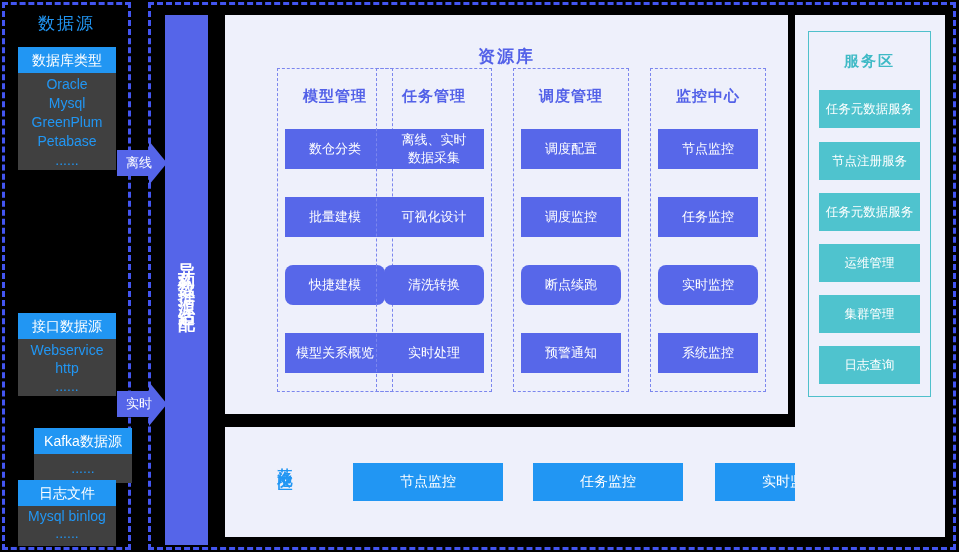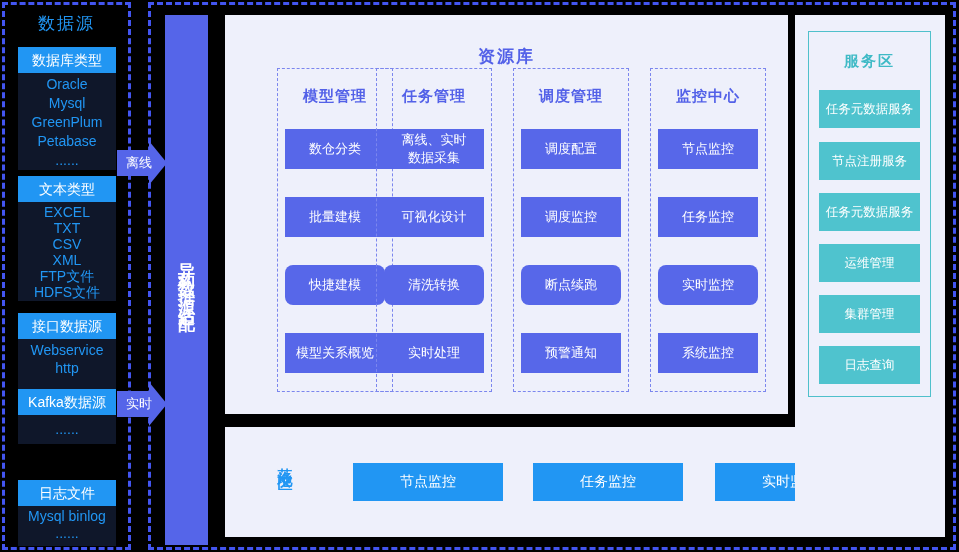--- a/index.html
+++ b/index.html
@@ -6,21 +6,21 @@
   .canvas{position:relative;width:959px;height:552px;background:#000;overflow:hidden;
           font-family:"Liberation Sans","DejaVu Sans",sans-serif;}
   .frame{position:absolute;border:3px dashed #4355F0;box-sizing:border-box;}
 
   
   .lp-title{position:absolute;left:2px;top:12px;width:129px;text-align:center;
             color:#2196F3;font-size:17px;font-weight:normal;letter-spacing:2px;}
   .lp-group{position:absolute;left:18px;width:98px;}
   .lp-header{height:26px;line-height:26px;background:#2196F3;color:#fff;
              font-size:14px;text-align:center;}
-  .lp-body{background:#0f172a;color:#2196F3;font-size:14px;text-align:center;
+  .lp-body{background:#404040;color:#2196F3;font-size:14px;text-align:center;
            padding:2px 0;box-sizing:border-box;}
   .g1 .lp-item{line-height:19px;}
   .g2 .lp-item{line-height:16px;}
   .g3 .lp-item{line-height:18px;}
   .g4 .lp-item{line-height:25px;}
   .g5 .lp-item{line-height:17px;}
 
   
   .adapter{position:absolute;left:165px;top:15px;width:43px;height:530px;background:#5565E9;
            display:flex;align-items:center;justify-content:center;}
@@ -77,42 +77,31 @@
     <div class="lp-header">数据库类型</div>
     <div class="lp-body" style="height:97px;">
       <div class="lp-item">Oracle</div>
       <div class="lp-item">Mysql</div>
       <div class="lp-item">GreenPlum</div>
       <div class="lp-item">Petabase</div>
       <div class="lp-item">......</div>
     </div>
   </div>
 
-  <div class="lp-group g2" style="top:176px;">
-    <div class="lp-header">文本类型</div>
-    <div class="lp-body" style="height:99px;">
-      <div class="lp-item">EXCEL</div>
-      <div class="lp-item">TXT</div>
-      <div class="lp-item">CSV</div>
-      <div class="lp-item">XML</div>
-      <div class="lp-item">FTP文件</div>
-      <div class="lp-item">HDFS文件</div>
-    </div>
-  </div>
 
   <div class="lp-group g3" style="top:313px;">
     <div class="lp-header">接口数据源</div>
     <div class="lp-body" style="height:57px;">
       <div class="lp-item">Webservice</div>
       <div class="lp-item">http</div>
       <div class="lp-item">......</div>
     </div>
   </div>
 
-  <div class="lp-group g4" style="top:389px;">
+  <div class="lp-group g4" style="top:428px;margin-left:16px;">
     <div class="lp-header">Kafka数据源</div>
     <div class="lp-body" style="height:29px;">
       <div class="lp-item">......</div>
     </div>
   </div>
 
   <div class="lp-group g5" style="top:471px;margin-top:9px;">
     <div class="lp-header">日志文件</div>
     <div class="lp-body" style="height:40px;">
       <div class="lp-item">Mysql binlog</div>

